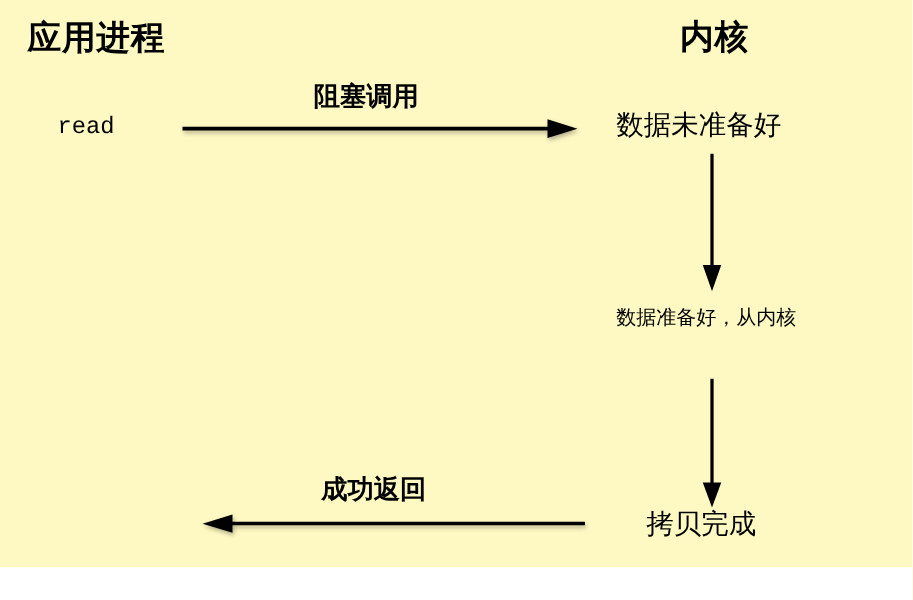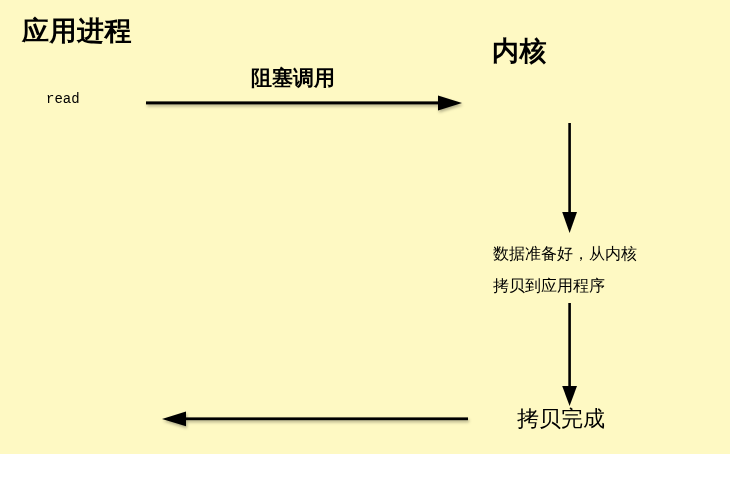--- a/index.html
+++ b/index.html
@@ -35,21 +35,21 @@
     font-weight: normal;
     font-size: 16px;
     line-height: 32px;
   }
   .arrow-label {
     font-weight: bold;
     font-size: 21px;
   }
   .mono-label {
     font-weight: normal;
-    font-size: 14px;
+    font-size: 19px;
   }
   .arrow-svg {
     position: absolute;
     overflow: visible;
   }
   .arrow-svg .shaft,
   .arrow-svg .head {
     fill: #000000;
     stroke: none;
   }
@@ -57,47 +57,48 @@
     filter: drop-shadow(1.5px 2.5px 1.6px rgba(0,0,0,0.30));
   }
 </style>
 </head>
 <body>
 
 <div id="canvas">
 
   <div class="lbl title" style="left:22px; top:20px;">应用进程</div>
 
-  <div class="lbl title" style="left:492px; top:19px;margin-top:21px;">内核</div>
+  <div class="lbl title" style="left:544px; top:19px;">内核</div>
 
   <div class="lbl mono-label" style="left:46px; top:92px;">read</div>
 
   <div class="lbl arrow-label" style="left:251px; top:69px;">阻塞调用</div>
 
   <svg class="arrow-svg shadowed" style="left:146px; top:92px;" width="320" height="24" viewBox="0 0 320 24">
     <rect class="shaft" x="0" y="9.4" width="296" height="3.0"></rect>
     <polygon class="head" points="292,3.4 316,10.9 292,18.4"></polygon>
   </svg>
 
+  <div class="lbl body-text" style="left:493px; top:91px;">数据未准备好</div>
 
   <svg class="arrow-svg" style="left:560px; top:123px;" width="24" height="112" viewBox="0 0 24 112">
     <rect class="shaft" x="8.3" y="0" width="2.6" height="92"></rect>
     <polygon class="head" points="2.2,89 17.0,89 9.6,110"></polygon>
   </svg>
 
   <div class="lbl body-text-2" style="left:493px; top:239px;">数据准备好，从内核</div>
-  <div class="lbl body-text-2" style="left:493px; top:271px;">拷贝到应用程序</div>
 
   <svg class="arrow-svg" style="left:560px; top:303px;" width="24" height="106" viewBox="0 0 24 106">
     <rect class="shaft" x="8.3" y="0" width="2.6" height="86"></rect>
     <polygon class="head" points="2.2,83 17.0,83 9.6,103"></polygon>
   </svg>
 
   <div class="lbl body-text" style="left:517px; top:410px;text-align:right;">拷贝完成</div>
 
+  <div class="lbl arrow-label" style="left:257px; top:383px;">成功返回</div>
 
   <svg class="arrow-svg shadowed" style="left:162px; top:408px;" width="312" height="24" viewBox="0 0 312 24">
     <rect class="shaft" x="20" y="9.4" width="286" height="2.8"></rect>
     <polygon class="head" points="24,3.6 24,18.2 0,10.9"></polygon>
   </svg>
 
 
 </div>
 
 </body></html>

